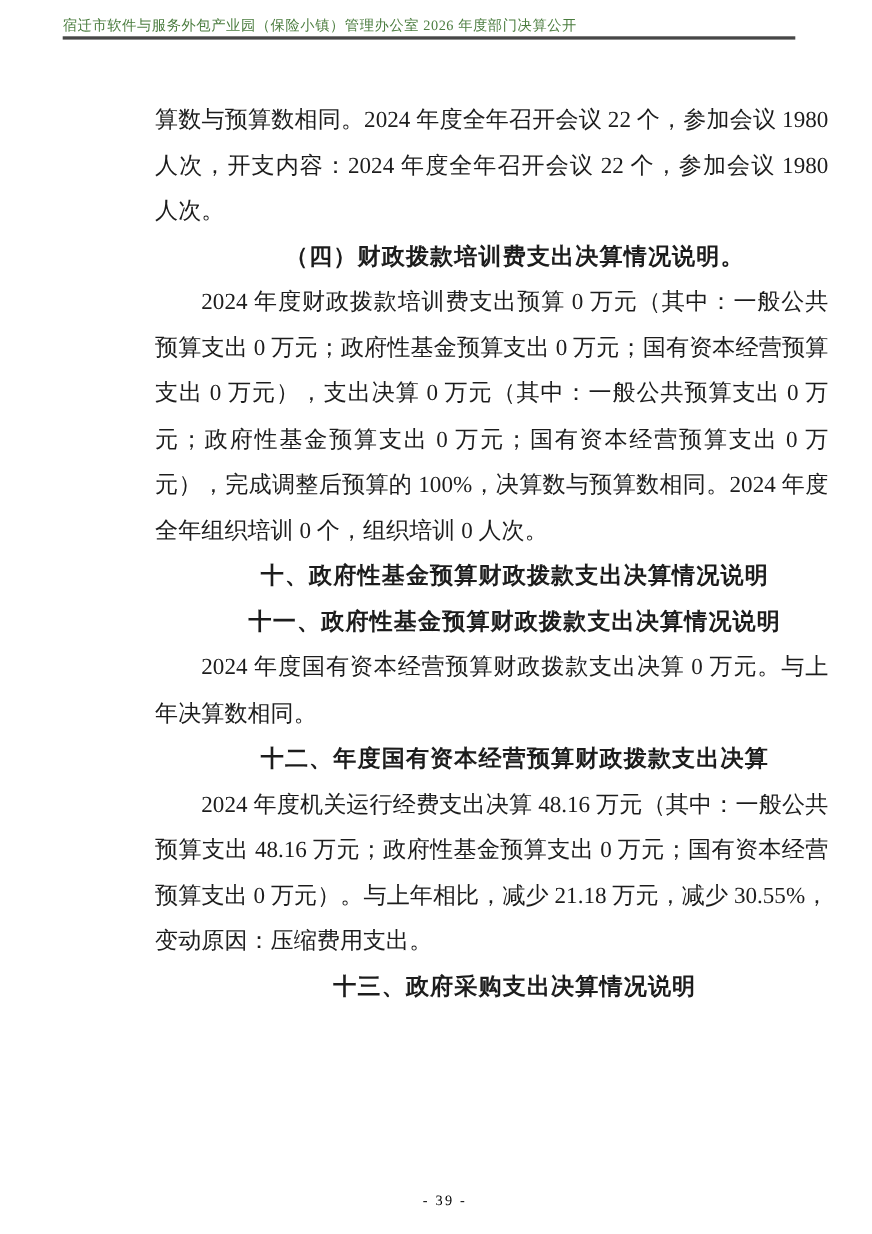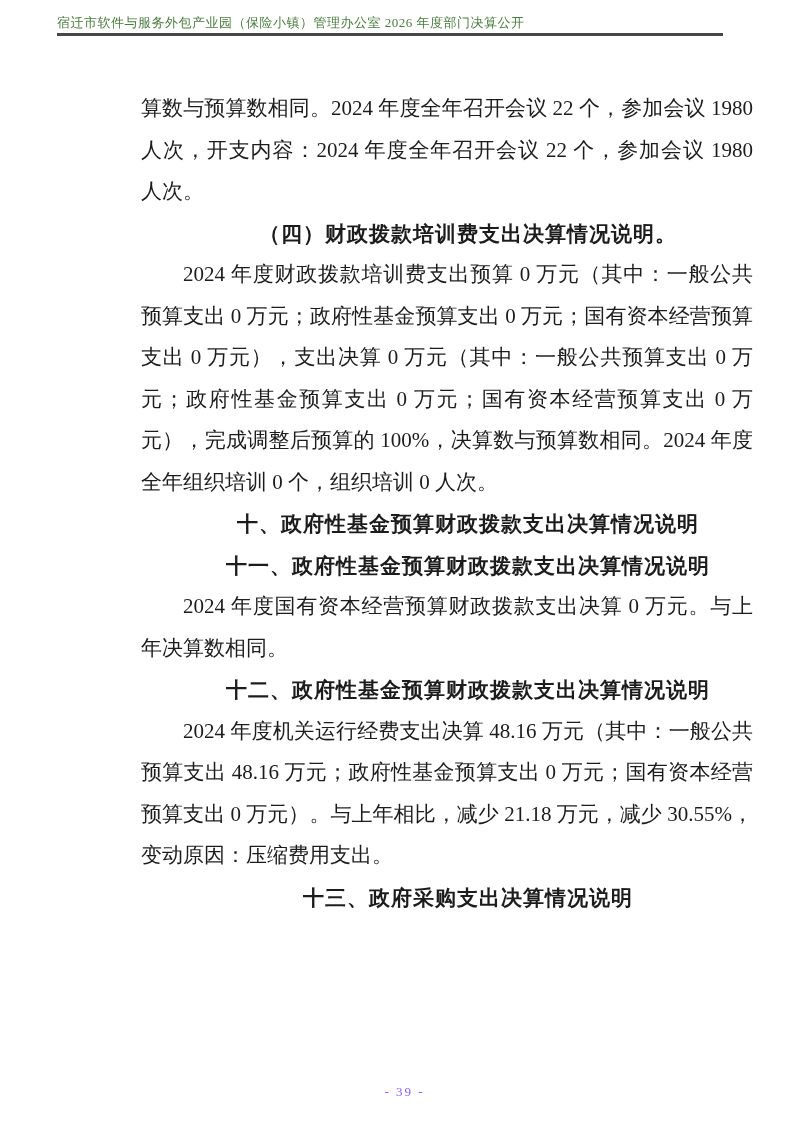--- a/index.html
+++ b/index.html
@@ -65,21 +65,21 @@
   
   .page-footer {
     position: absolute;
     top: 1082px;
     left: 0;
     width: 100%;
     text-align: center;
   }
   .page-number {
     font-size: 13px;
-    color: #8b5cf6;
+    color: #000000;
     letter-spacing: 2px;
     font-family: "Liberation Serif", "DejaVu Serif", serif;
     margin-left: 16px;
   }
 </style>
 </head>
 <body>
 
 <div class="page">
 
@@ -88,21 +88,21 @@
     <div class="header-rule"></div>
   </div>
 
   <div class="doc-body" id="doc-content">
       <p class="para para-continuation">算数与预算数相同。2024 年度全年召开会议 22 个，参加会议 1980 人次，开支内容：2024 年度全年召开会议 22 个，参加会议 1980 人次。</p>
       <p class="heading">（四）财政拨款培训费支出决算情况说明。</p>
       <p class="para">2024 年度财政拨款培训费支出预算 0 万元（其中：一般公共预算支出 0 万元；政府性基金预算支出 0 万元；国有资本经营预算支出 0 万元），支出决算 0 万元（其中：一般公共预算支出 0 万元；政府性基金预算支出 0 万元；国有资本经营预算支出 0 万元），完成调整后预算的 100%，决算数与预算数相同。2024 年度全年组织培训 0 个，组织培训 0 人次。</p>
       <p class="heading">十、政府性基金预算财政拨款支出决算情况说明</p>
       <p class="heading">十一、政府性基金预算财政拨款支出决算情况说明</p>
       <p class="para">2024 年度国有资本经营预算财政拨款支出决算 0 万元。与上年决算数相同。</p>
-      <p class="heading">十二、政府性基金预算财政拨款支出决算情况说明</p>
+      <p class="heading">十二、年度国有资本经营预算财政拨款支出决算</p>
       <p class="para">2024 年度机关运行经费支出决算 48.16 万元（其中：一般公共预算支出 48.16 万元；政府性基金预算支出 0 万元；国有资本经营预算支出 0 万元）。与上年相比，减少 21.18 万元，减少 30.55%，变动原因：压缩费用支出。</p>
       <p class="heading">十三、政府采购支出决算情况说明</p>
     </div>
 
   <div class="page-footer">
     <span class="page-number">- 39 -</span>
   </div>
 
 </div>
 

